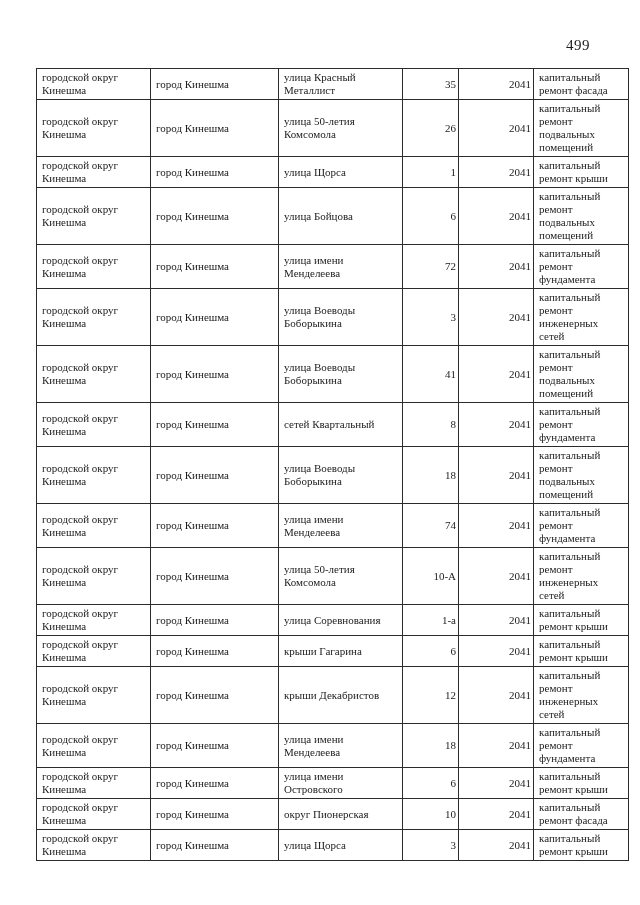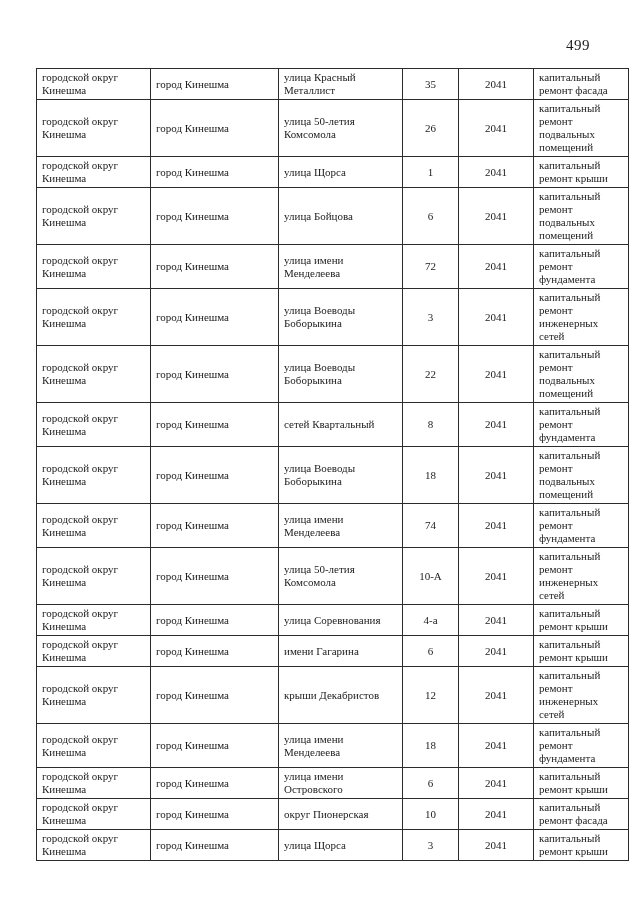--- a/index.html
+++ b/index.html
@@ -33,21 +33,21 @@
     line-height: 13px;
   }
   table.repairs td {
     border: 1px solid #2b2b2b;
     padding: 2px 4px 2px 5px;
     vertical-align: middle;
     overflow: hidden;
     word-wrap: break-word;
   }
   table.repairs td.center {
-    text-align: center;
+    text-align: right;
     padding: 2px 2px;
   }
 </style>
 </head>
 <body>
 
 <div class="page-number">499</div>
 
 <table class="repairs">
   <colgroup>
@@ -104,21 +104,21 @@
     <td>город Кинешма</td>
     <td>улица Воеводы Боборыкина</td>
     <td class="center">3</td>
     <td class="center">2041</td>
     <td>капитальный ремонт инженерных сетей</td>
   </tr>
       <tr>
     <td>городской округ Кинешма</td>
     <td>город Кинешма</td>
     <td>улица Воеводы Боборыкина</td>
-    <td class="center">22</td>
+    <td class="center">41</td>
     <td class="center">2041</td>
     <td>капитальный ремонт подвальных помещений</td>
   </tr>
       <tr>
     <td>городской округ Кинешма</td>
     <td>город Кинешма</td>
     <td>сетей Квартальный</td>
     <td class="center">8</td>
     <td class="center">2041</td>
     <td>капитальный ремонт фундамента</td>
@@ -144,28 +144,28 @@
     <td>город Кинешма</td>
     <td>улица 50-летия Комсомола</td>
     <td class="center">10-А</td>
     <td class="center">2041</td>
     <td>капитальный ремонт инженерных сетей</td>
   </tr>
       <tr>
     <td>городской округ Кинешма</td>
     <td>город Кинешма</td>
     <td>улица Соревнования</td>
-    <td class="center">4-а</td>
-    <td class="center">2041</td>
-    <td>капитальный ремонт крыши</td>
-  </tr>
-      <tr>
-    <td>городской округ Кинешма</td>
-    <td>город Кинешма</td>
-    <td>имени Гагарина</td>
+    <td class="center">1-а</td>
+    <td class="center">2041</td>
+    <td>капитальный ремонт крыши</td>
+  </tr>
+      <tr>
+    <td>городской округ Кинешма</td>
+    <td>город Кинешма</td>
+    <td>крыши Гагарина</td>
     <td class="center">6</td>
     <td class="center">2041</td>
     <td>капитальный ремонт крыши</td>
   </tr>
       <tr>
     <td>городской округ Кинешма</td>
     <td>город Кинешма</td>
     <td>крыши Декабристов</td>
     <td class="center">12</td>
     <td class="center">2041</td>

